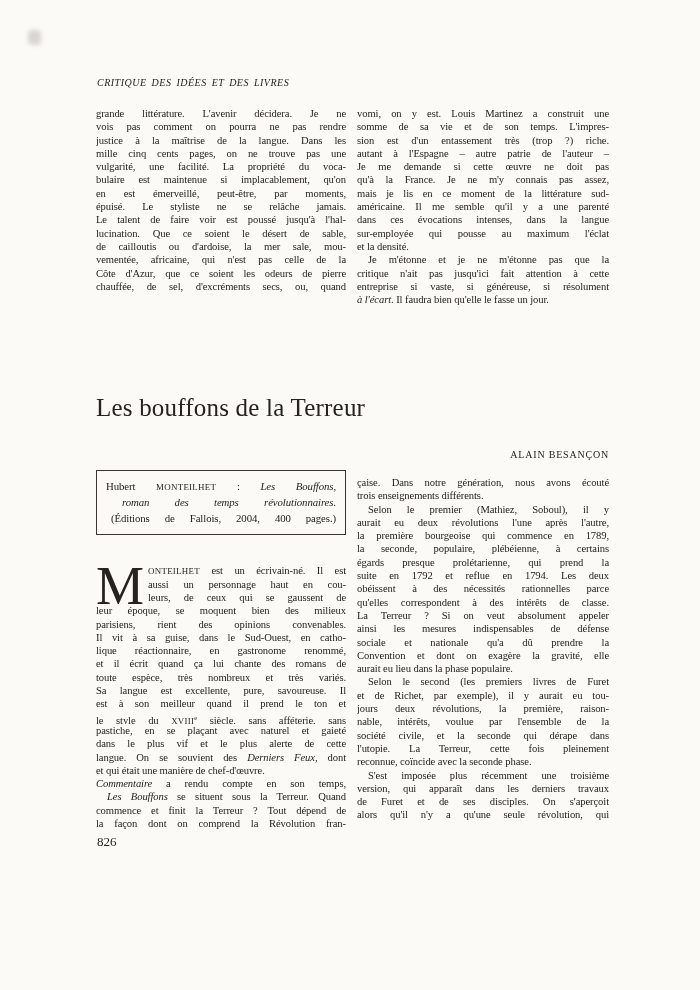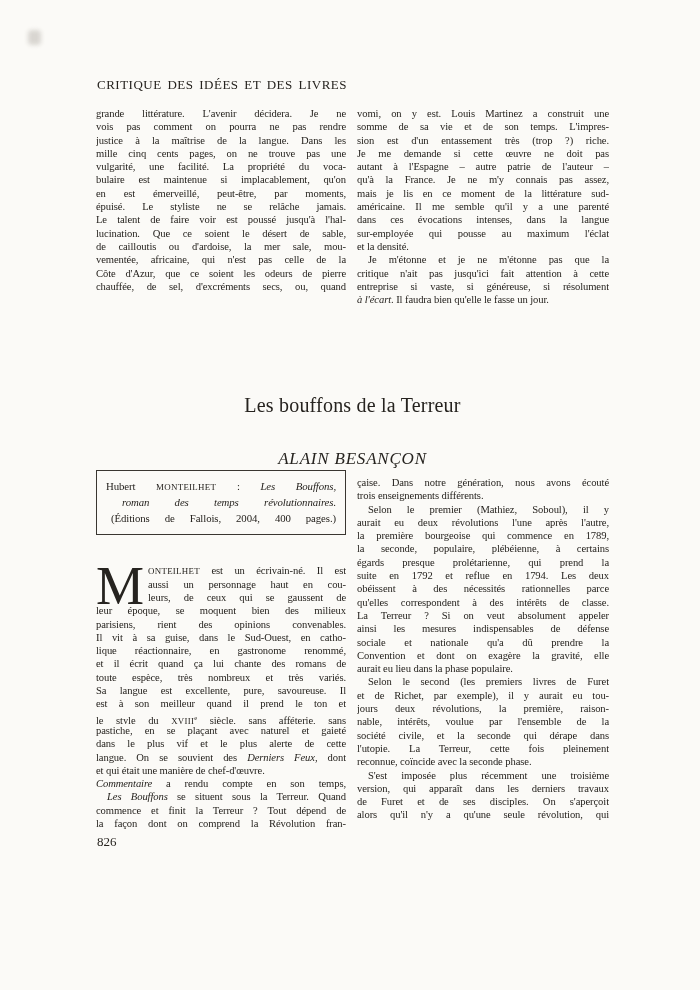--- a/index.html
+++ b/index.html
@@ -14,21 +14,22 @@
 
   .smudge {
     position: absolute; left: 28px; top: 30px;
     width: 13px; height: 15px;
     background: #d9d6d1; border-radius: 4px;
     filter: blur(2px);
   }
 
   .running-head {
     position: absolute; left: 97px; top: 77px;
-    font-size: 13px;
+    font-style: italic;
+    font-size: 10px;
     letter-spacing: 0.5px;
     word-spacing: 2px;
     white-space: nowrap;
     text-align: right;
   }
 
   .col { position: absolute; }
   .col-top-left  { left: 96px;  top: 107px; width: 250px; }
   .col-top-right { left: 357px; top: 107px; width: 252px; }
   .col-body-left  { left: 96px;  top: 470px; width: 250px; }
@@ -48,29 +49,27 @@
   .ind-drop { padding-left: 52px; }
   .ind-mid  { padding-left: 16px; }
   .ind-sm   { padding-left: 5px; }
 
   .it  { font-style: italic; }
   .sc  { font-size: 8.9px; letter-spacing: 0.3px; margin-top: 44px; }
   .sup { font-size: 6.5px; vertical-align: 4px; }
 
   .article-title {
     position: absolute; left: 96px; top: 394px; width: 513px;
-    text-align: center;
-    font-size: 20px;
+    font-size: 25px;
     letter-spacing: 0.2px;
   }
   .article-author {
     position: absolute; left: 96px; top: 449px; width: 513px;
-    text-align: center;
-    font-style: italic;
-    font-size: 17px;
+    text-align: right;
+    font-size: 10px;
     letter-spacing: 0.8px;
   }
 
   .citation-box {
     border: 1px solid #3a3631;
     padding: 8px 9px;
     margin-bottom: 29px;
   }
   .citation-box .tline {
     font-size: 10.8px;
@@ -110,22 +109,22 @@
     <div class="tline"><span>lucination. Que ce soient le désert de sable,</span></div>
     <div class="tline"><span>de cailloutis ou d'ardoise, la mer sale, mou-</span></div>
     <div class="tline"><span>vementée, africaine, qui n'est pas celle de la</span></div>
     <div class="tline"><span>Côte d'Azur, que ce soient les odeurs de pierre</span></div>
     <div class="tline"><span>chauffée, de sel, d'excréments secs, ou, quand</span></div>
   </div>
 <div class="col col-top-right">
     <div class="tline"><span>vomi, on y est. Louis Martinez a construit une</span></div>
     <div class="tline"><span>somme de sa vie et de son temps. L'impres-</span></div>
     <div class="tline"><span>sion est d'un entassement très (trop ?) riche.</span></div>
+    <div class="tline"><span>autant à l'Espagne – autre patrie de l'auteur –</span></div>
     <div class="tline"><span>Je me demande si cette œuvre ne doit pas</span></div>
-    <div class="tline"><span>autant à l'Espagne – autre patrie de l'auteur –</span></div>
     <div class="tline"><span>qu'à la France. Je ne m'y connais pas assez,</span></div>
     <div class="tline"><span>mais je lis en ce moment de la littérature sud-</span></div>
     <div class="tline"><span>américaine. Il me semble qu'il y a une parenté</span></div>
     <div class="tline"><span>dans ces évocations intenses, dans la langue</span></div>
     <div class="tline"><span>sur-employée qui pousse au maximum l'éclat</span></div>
     <div class="tline end"><span>et la densité.</span></div>
     <div class="tline ind-para"><span>Je m'étonne et je ne m'étonne pas que la</span></div>
     <div class="tline"><span>critique n'ait pas jusqu'ici fait attention à cette</span></div>
     <div class="tline"><span>entreprise si vaste, si généreuse, si résolument</span></div>
     <div class="tline end"><span class="it">à l'écart</span><span>. Il faudra bien qu'elle le fasse un jour.</span></div>

